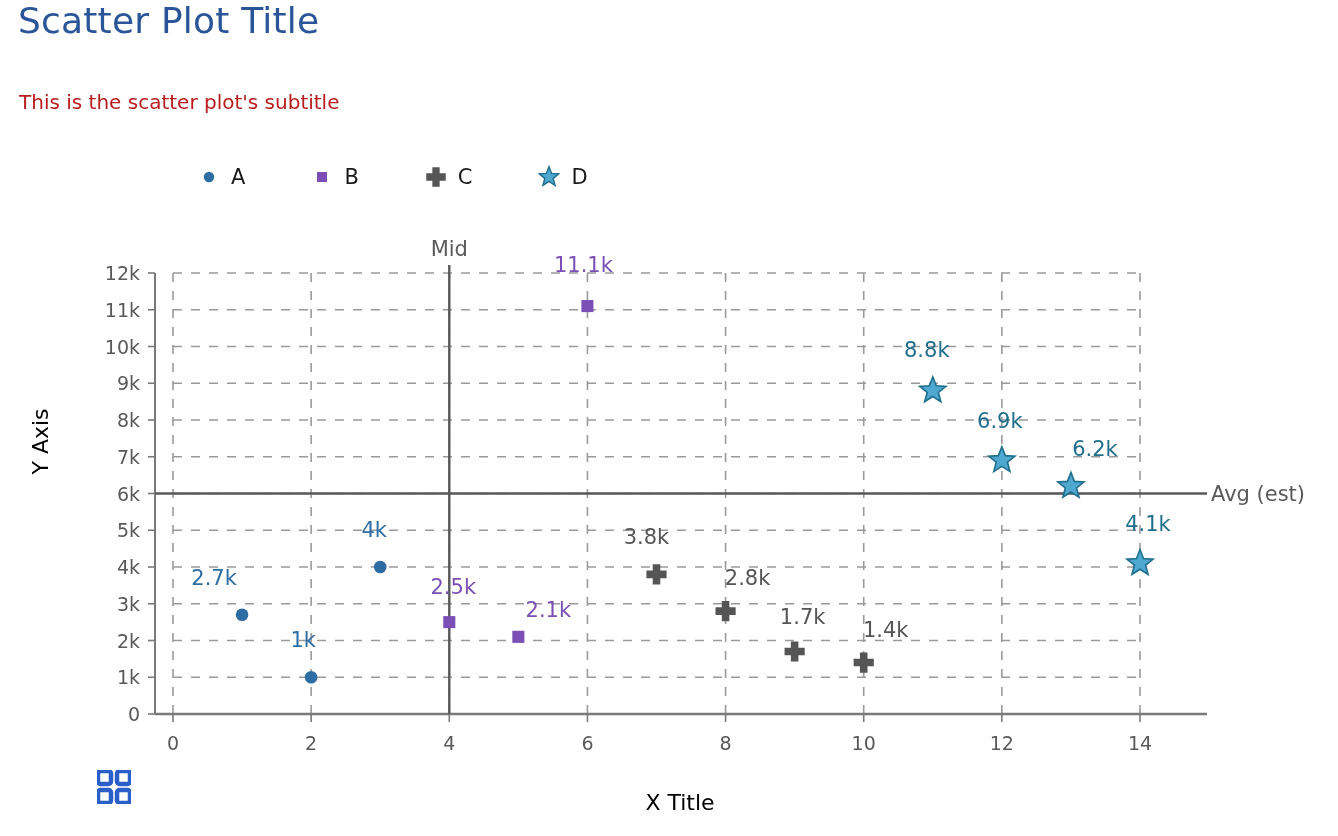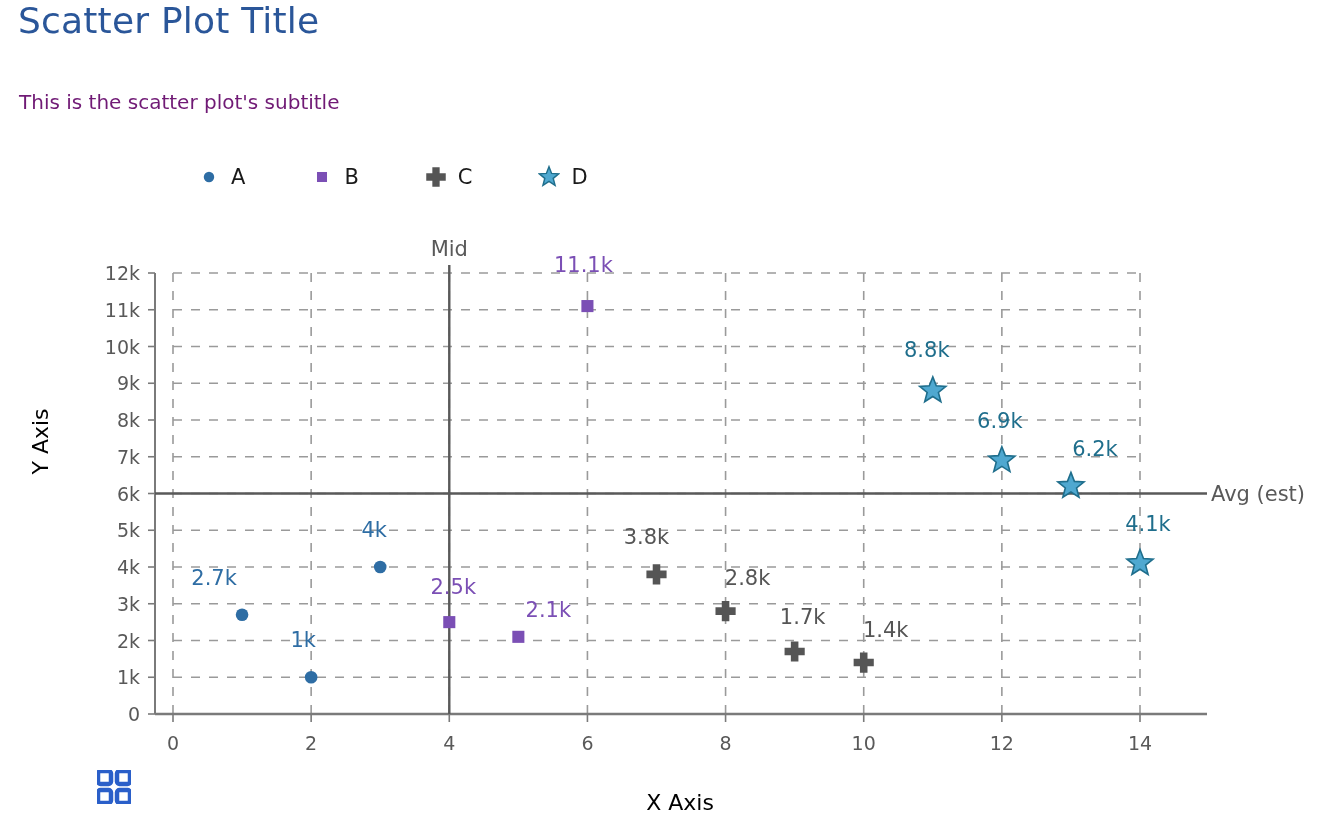--- a/index.html
+++ b/index.html
@@ -24,21 +24,21 @@
     color: #2a5699;
     font-weight: 400;
     letter-spacing: 0.2px;
     white-space: nowrap;
   }
   #chart-subtitle {
     position: absolute;
     left: 19px;
     top: 90px;
     font-size: 20px;
-    color: #701a75;
+    color: #b91c1c;
     font-weight: 400;
     white-space: nowrap;
   }
 
   
   #legend {
     position: absolute;
     left: 198px;
     top: 165px;
     display: flex;
@@ -275,20 +275,20 @@
         <polygon points="1070.93,472.40 1074.40,481.37 1084.01,481.90 1076.55,487.98 1079.01,497.27 1070.93,492.06 1062.85,497.27 1065.31,487.98 1057.85,481.90 1067.45,481.37" fill="#4fa8d0" stroke="#1f6e8c" stroke-width="1.6" stroke-linejoin="miter"></polygon>
         <text x="1094.9285714285716" y="456.15" text-anchor="middle" class="dlabel" fill="#1f6e8c">6.2k</text>
         <polygon points="1140.00,549.58 1143.48,558.54 1153.08,559.08 1145.62,565.15 1148.08,574.45 1140.00,569.24 1131.92,574.45 1134.38,565.15 1126.92,559.08 1136.52,558.54" fill="#4fa8d0" stroke="#1f6e8c" stroke-width="1.6" stroke-linejoin="miter"></polygon>
         <text x="1148" y="531.325" text-anchor="middle" class="dlabel" fill="#1f6e8c">4.1k</text>
       </g>
     </g>
 </svg>
 
 <div id="y-axis-title">Y Axis</div>
 
-<div id="x-axis-title">X Axis</div>
+<div id="x-axis-title">X Title</div>
 
 <svg id="grid-icon" viewBox="0 0 34 34">
   <rect class="gi" x="1" y="1" width="13" height="13" rx="2.5" fill="none" stroke="#2a5fc9" stroke-width="4.5"></rect>
   <rect class="gi" x="20" y="1" width="13" height="13" rx="2.5" fill="none" stroke="#2a5fc9" stroke-width="4.5"></rect>
   <rect class="gi" x="1" y="20" width="13" height="13" rx="2.5" fill="none" stroke="#2a5fc9" stroke-width="4.5"></rect>
   <rect class="gi" x="20" y="20" width="13" height="13" rx="2.5" fill="none" stroke="#2a5fc9" stroke-width="4.5"></rect>
 </svg>
 
 </body></html>

